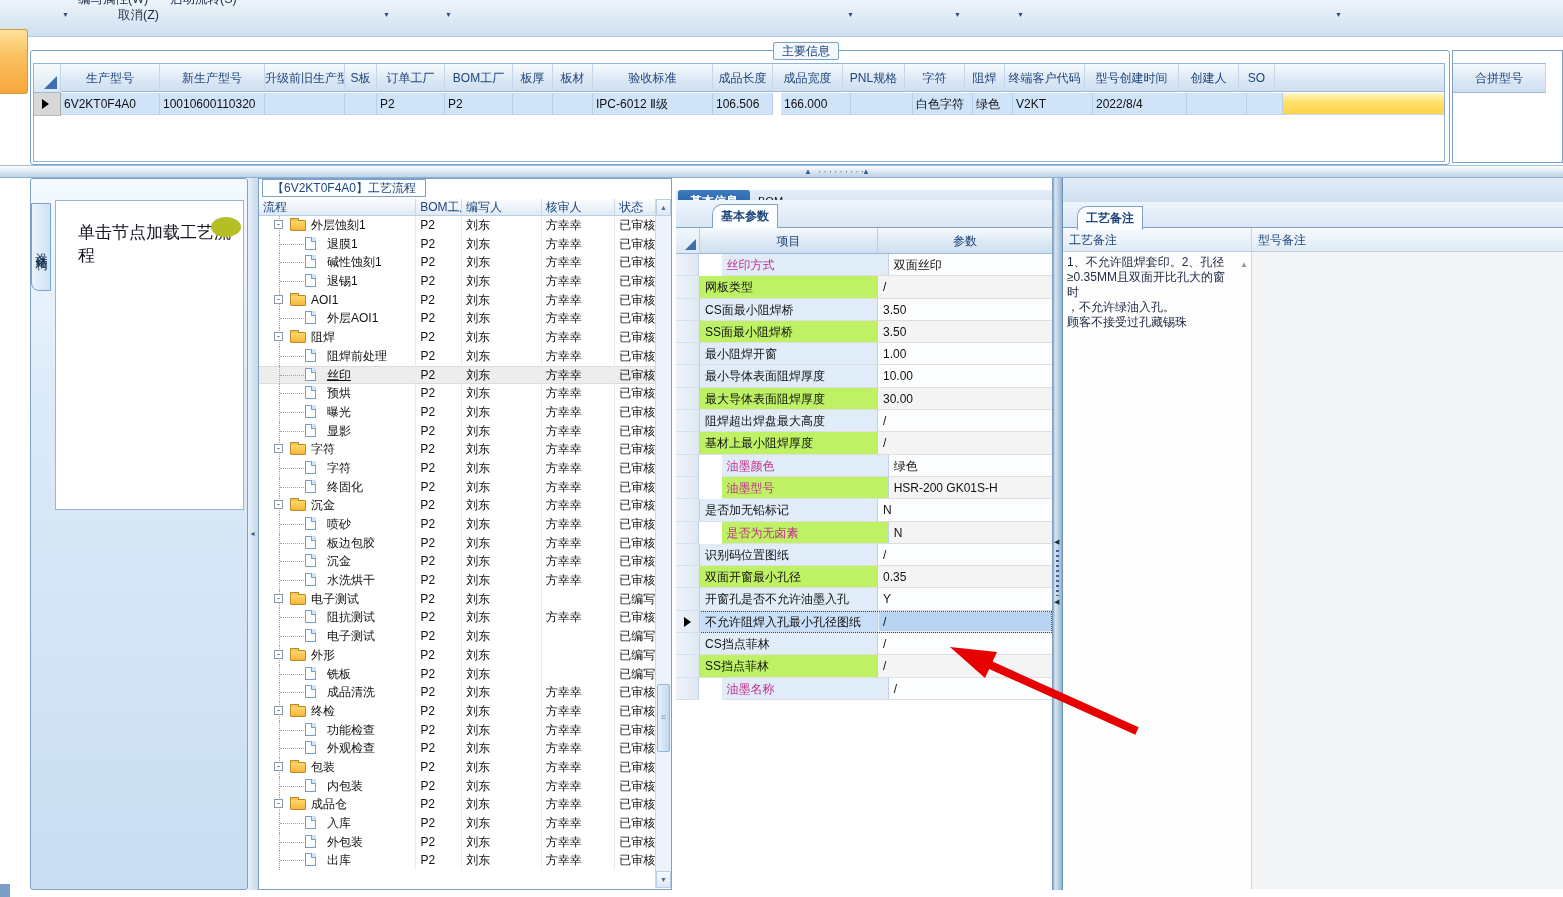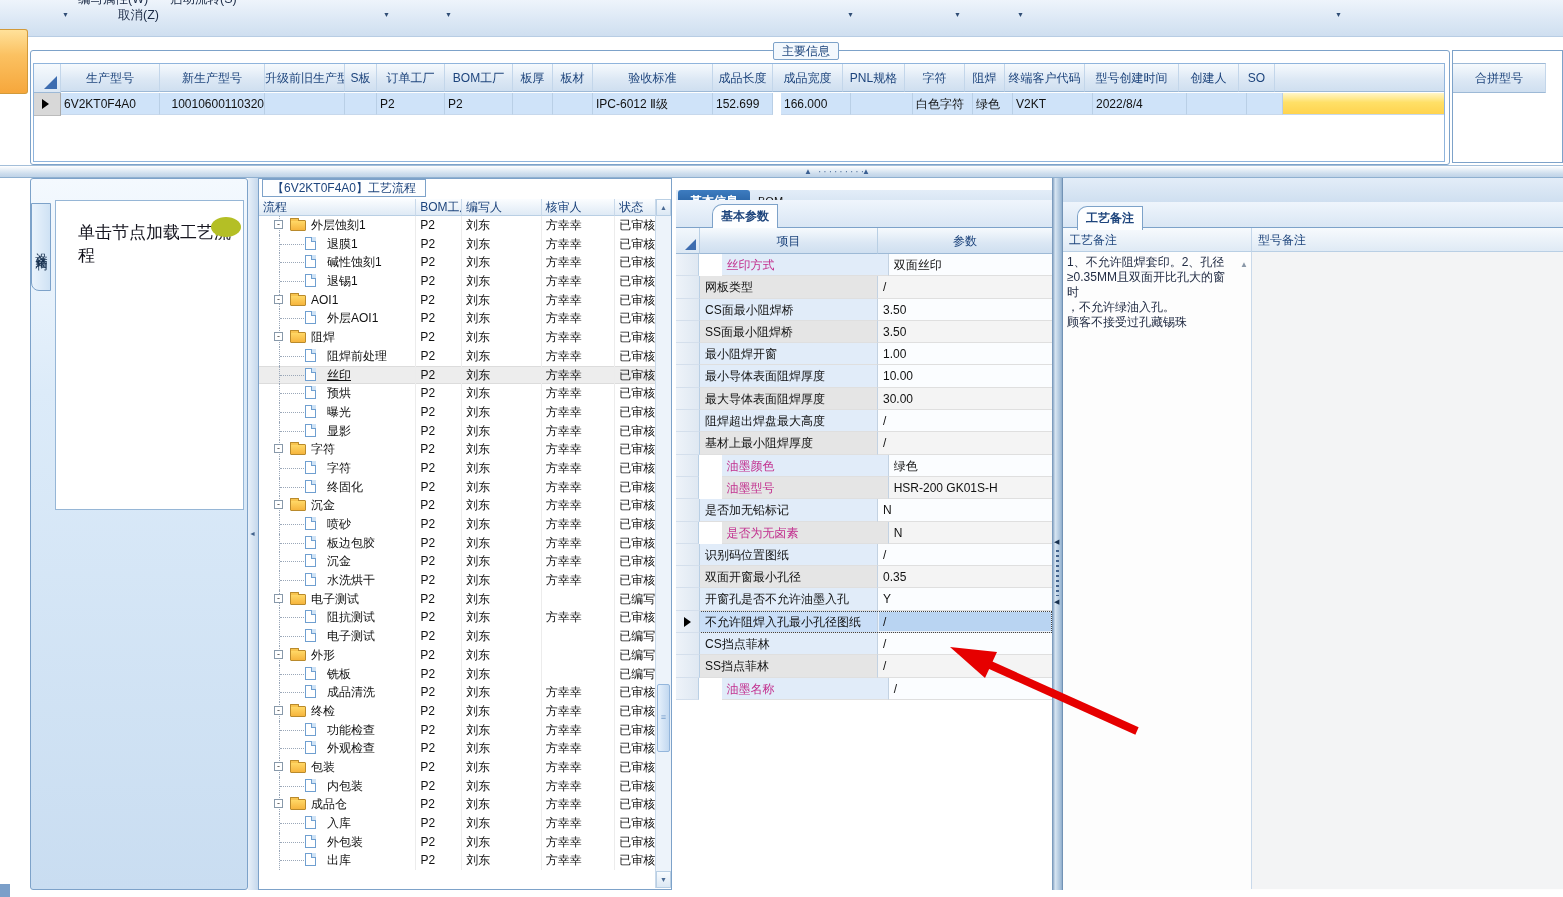--- a/index.html
+++ b/index.html
@@ -104,21 +104,21 @@
   .pcorner::after{content:'';position:absolute;right:3px;bottom:3px;width:0;height:0;border-left:11px solid transparent;border-bottom:11px solid #3e6db0;}
   .phc{box-sizing:border-box;height:26px;line-height:26px;text-align:center;color:#1d447c;
     background:linear-gradient(#f6fafd,#dbe7f4 60%,#cfdff0);border-right:1px solid #b9cfe4;border-bottom:1px solid #9db9d6;}
   .phc.c1{width:178px;}.phc.c2{width:174px;border-right:none;}
   .prows{position:absolute;left:0;top:76px;width:376px;}
   .prow{display:flex;height:22.3px;position:relative;}
   .prh{width:24px;box-sizing:border-box;background:linear-gradient(90deg,#eef3f9,#dfe8f2);border-right:1px solid #b9cfe4;border-bottom:1px solid #d4dfec;position:relative;}
   .pitem{width:178px;box-sizing:border-box;line-height:22.3px;padding-left:5px;border-right:1px solid #c3d2e2;border-bottom:1px solid #dfdfdf;overflow:hidden;white-space:nowrap;}
   .pval{width:174px;box-sizing:border-box;line-height:22.3px;padding-left:5px;border-bottom:1px solid #dfdfdf;overflow:hidden;white-space:nowrap;}
   .prow.r0 .pitem{background:#e1ecf9;}.prow.r0 .pval{background:#fbfdff;}
-  .prow.r1 .pitem{background:#e5e5e5;}.prow.r1 .pval{background:#f4f4f4;}
+  .prow.r1 .pitem{background:#bef264;}.prow.r1 .pval{background:#f4f4f4;}
   .prow .pink{color:#c22f8e;margin-left:23px;}
   .prow.psel{outline:1px dotted #444;outline-offset:-1px;z-index:2;}
   .prow.psel .pitem{background:#c9def7;}
   .prow.psel .pval{background:#b9d4f2;box-shadow:inset 0 0 0 1px #eaf2fb;}
   .selarrow{position:absolute;left:8px;top:6px;border-top:5px solid transparent;border-bottom:5px solid transparent;border-left:7px solid #000;}
   
   .remarks-panel{position:absolute;left:1063px;top:178px;width:500px;height:712px;background:#fdfdfd;box-sizing:border-box;}
   .rtop{position:absolute;left:0;top:0;width:500px;height:24px;background:linear-gradient(#e3edf8,#cfdff0);}
   .rsubrow{position:absolute;left:0;top:24px;width:500px;height:26px;background:linear-gradient(#eff5fc,#d9e6f4);border-bottom:1px solid #7da2c9;box-sizing:border-box;}
   .rhead{position:absolute;left:0;top:50px;width:500px;height:24px;display:flex;}
@@ -174,29 +174,29 @@
           <div class="mcell mhc" style="width: 40px;">阻焊</div>
           <div class="mcell mhc" style="width: 80px;">终端客户代码</div>
           <div class="mcell mhc" style="width: 94px;">型号创建时间</div>
           <div class="mcell mhc" style="width: 60px;">创建人</div>
           <div class="mcell mhc" style="width: 36px;">SO</div>
           <div class="mcell mhc fill"></div>
         </div>
       <div class="mrow">
           <div class="mrowhead"></div>
           <div class="mcell mdc" style="width: 99px;">6V2KT0F4A0</div>
-          <div class="mcell mdc" style="width: 105px; text-align: right;">10010600110320</div>
+          <div class="mcell mdc" style="width: 105px;">10010600110320</div>
           <div class="mcell mdc" style="width: 80px;"></div>
           <div class="mcell mdc" style="width: 32px;"></div>
           <div class="mcell mdc" style="width: 68px;">P2</div>
           <div class="mcell mdc" style="width: 68px;">P2</div>
           <div class="mcell mdc" style="width: 40px;"></div>
           <div class="mcell mdc" style="width: 40px;"></div>
           <div class="mcell mdc" style="width: 120px;">IPC-6012 Ⅱ级</div>
-          <div class="mcell mdc" style="width: 60px;">152.699</div>
+          <div class="mcell mdc" style="width: 60px;">106.506</div>
           <div class="mcell mdc" style="width: 70px; margin-left: 8px;">166.000</div>
           <div class="mcell mdc" style="width: 62px;"></div>
           <div class="mcell mdc" style="width: 60px;">白色字符</div>
           <div class="mcell mdc" style="width: 40px;">绿色</div>
           <div class="mcell mdc" style="width: 80px;">V2KT</div>
           <div class="mcell mdc" style="width: 94px;">2022/8/4</div>
           <div class="mcell mdc" style="width: 60px;"></div>
           <div class="mcell mdc" style="width: 36px;"></div>
           <div class="mcell mdc yellow"></div>
         </div>

